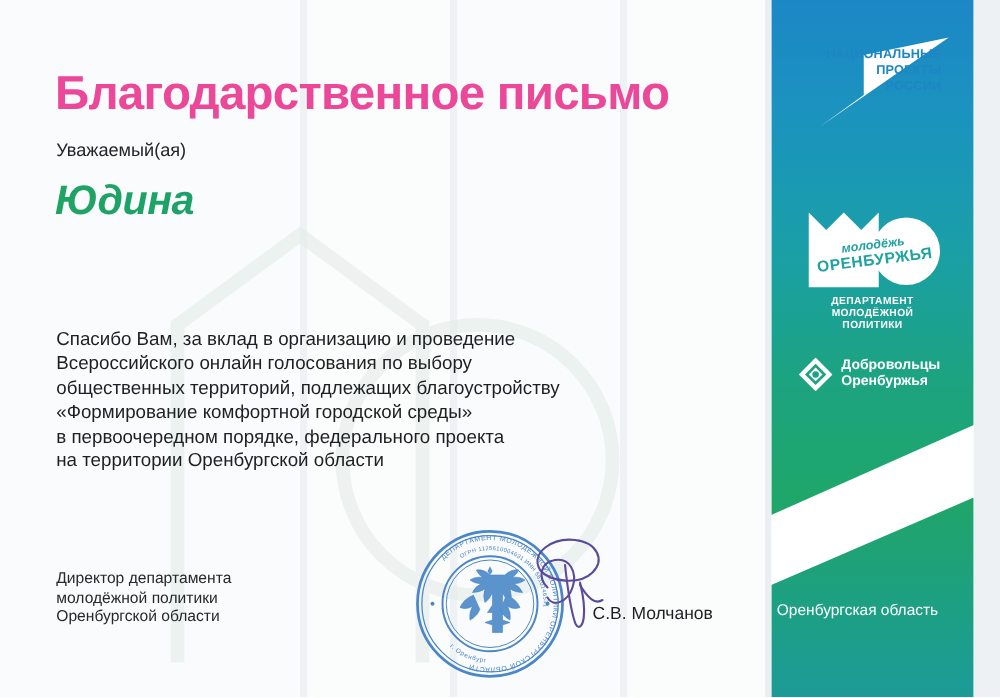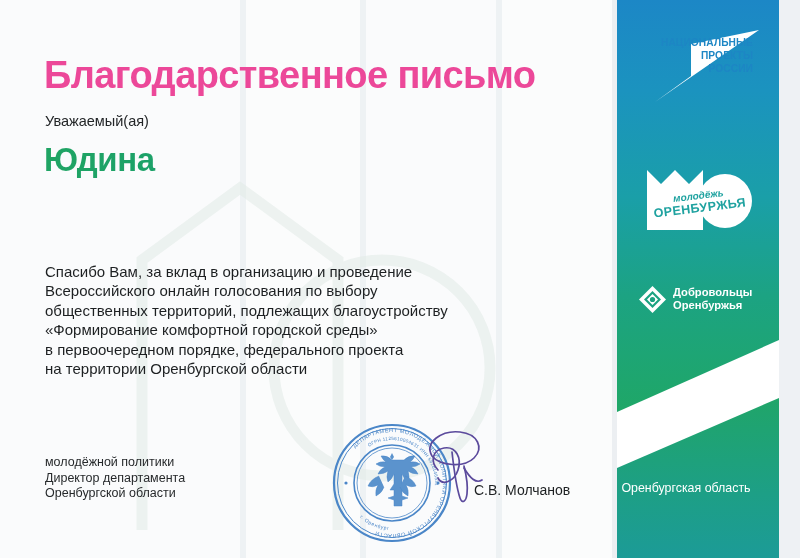--- a/index.html
+++ b/index.html
@@ -78,20 +78,21 @@
     width: 560px;
   }
   .recipient-line {
     font-weight: bold;
     letter-spacing: -0.4px;
     white-space: nowrap;
     background: linear-gradient(90deg, #1fa463 0%, #1ba06b 28%, #1a9b86 62%, #2096b4 100%);
     -webkit-background-clip: text;
     background-clip: text;
     color: transparent;
+    font-style: italic;
     -webkit-text-fill-color: transparent;
   }
   .recipient-line.surname { font-size: 33px; line-height: 40px; }
   .recipient-line.fullname { font-size: 28px; line-height: 40px; }
 
   .body-text {
     position: absolute;
     left: 45px;
     top: 262px;
     width: 530px;
@@ -258,22 +259,22 @@
     <div class="body-text">
       <p>Спасибо Вам, за вклад в организацию и проведение</p>
       <p>Всероссийского онлайн голосования по выбору</p>
       <p>общественных территорий, подлежащих благоустройству</p>
       <p>«Формирование комфортной городской среды»</p>
       <p>в первоочередном порядке, федерального проекта</p>
       <p>на территории Оренбургской области</p>
     </div>
 
     <div class="signer-role">
+      <p>Директор департамента</p>
       <p>молодёжной политики</p>
-      <p>Директор департамента</p>
       <p>Оренбургской области</p>
     </div>
 
     <svg class="seal" viewBox="0 0 126 126">
       <defs>
         <path id="sealOuterTxt" d="M63 63 m-51 0 a51 51 0 1 1 102 0 a51 51 0 1 1 -102 0"></path>
         <path id="sealInnerTxt" d="M63 63 m-43 0 a43 43 0 1 1 86 0 a43 43 0 1 1 -86 0"></path>
         <path id="sealBotTxt" d="M63 63 m-47 0 a47 47 0 1 0 94 0"></path>
       </defs>
       <circle cx="63" cy="63" r="58" fill="none" stroke="#4a86c8" stroke-width="2.2"></circle>
@@ -324,20 +325,25 @@
 
     <svg class="logo-mo" viewBox="0 0 108 62">
       <path d="M2 62 L2 2 L16 16 L30 2 L44 16 L58 2 L58 62 Z" fill="#ffffff"></path>
       <circle cx="80" cy="33" r="27" fill="#ffffff"></circle>
       <g transform="rotate(-7 54 33)">
         <text x="54" y="31" text-anchor="middle" font-family="'Liberation Sans',sans-serif" font-size="10" font-style="italic" font-weight="bold" fill="#1fa2a0">молодёжь</text>
         <text x="54" y="44" text-anchor="middle" font-family="'Liberation Sans',sans-serif" font-size="12.5" font-weight="bold" fill="#1fa2a0" letter-spacing="0.4">ОРЕНБУРЖЬЯ</text>
       </g>
     </svg>
 
+    <div class="logo-mo-caption">
+      <p>ДЕПАРТАМЕНТ</p>
+      <p>МОЛОДЁЖНОЙ</p>
+      <p>ПОЛИТИКИ</p>
+    </div>
 
     <div class="logo-vol">
       <svg width="27" height="27" viewBox="0 0 27 27">
         <path d="M13.5 0 L27 13.5 L13.5 27 L0 13.5 Z" fill="#ffffff"></path>
         <path d="M13.5 5 L22 13.5 L13.5 22 L5 13.5 Z" fill="#1ba281"></path>
         <path d="M13.5 8 L19 13.5 L13.5 19 L8 13.5 Z" fill="#ffffff"></path>
         <circle cx="13.5" cy="13.5" r="2.6" fill="#1ba281"></circle>
       </svg>
       <div class="logo-vol-text">
         <p>Добровольцы</p>

